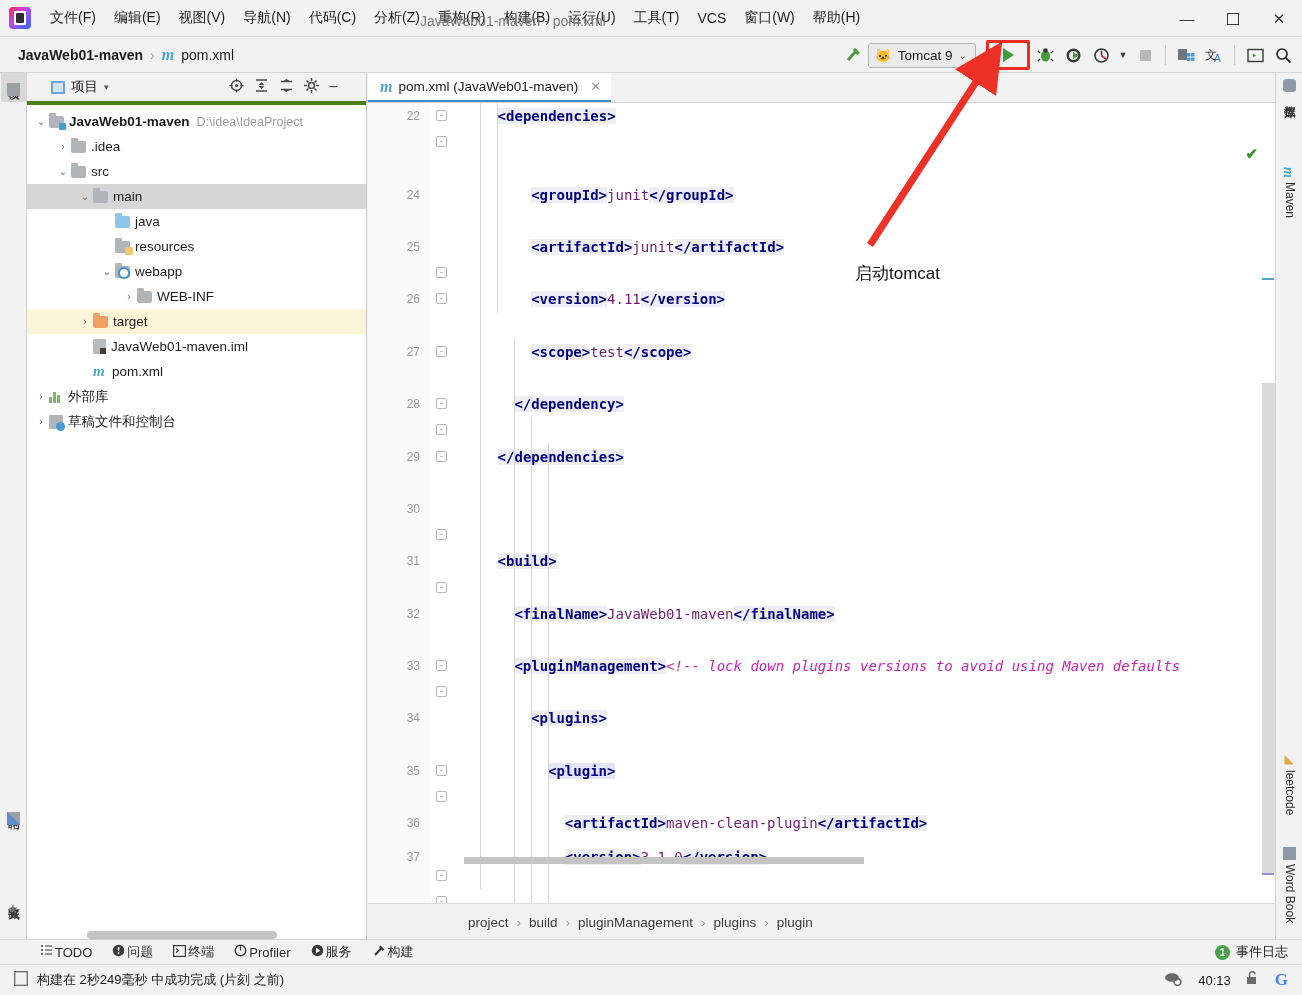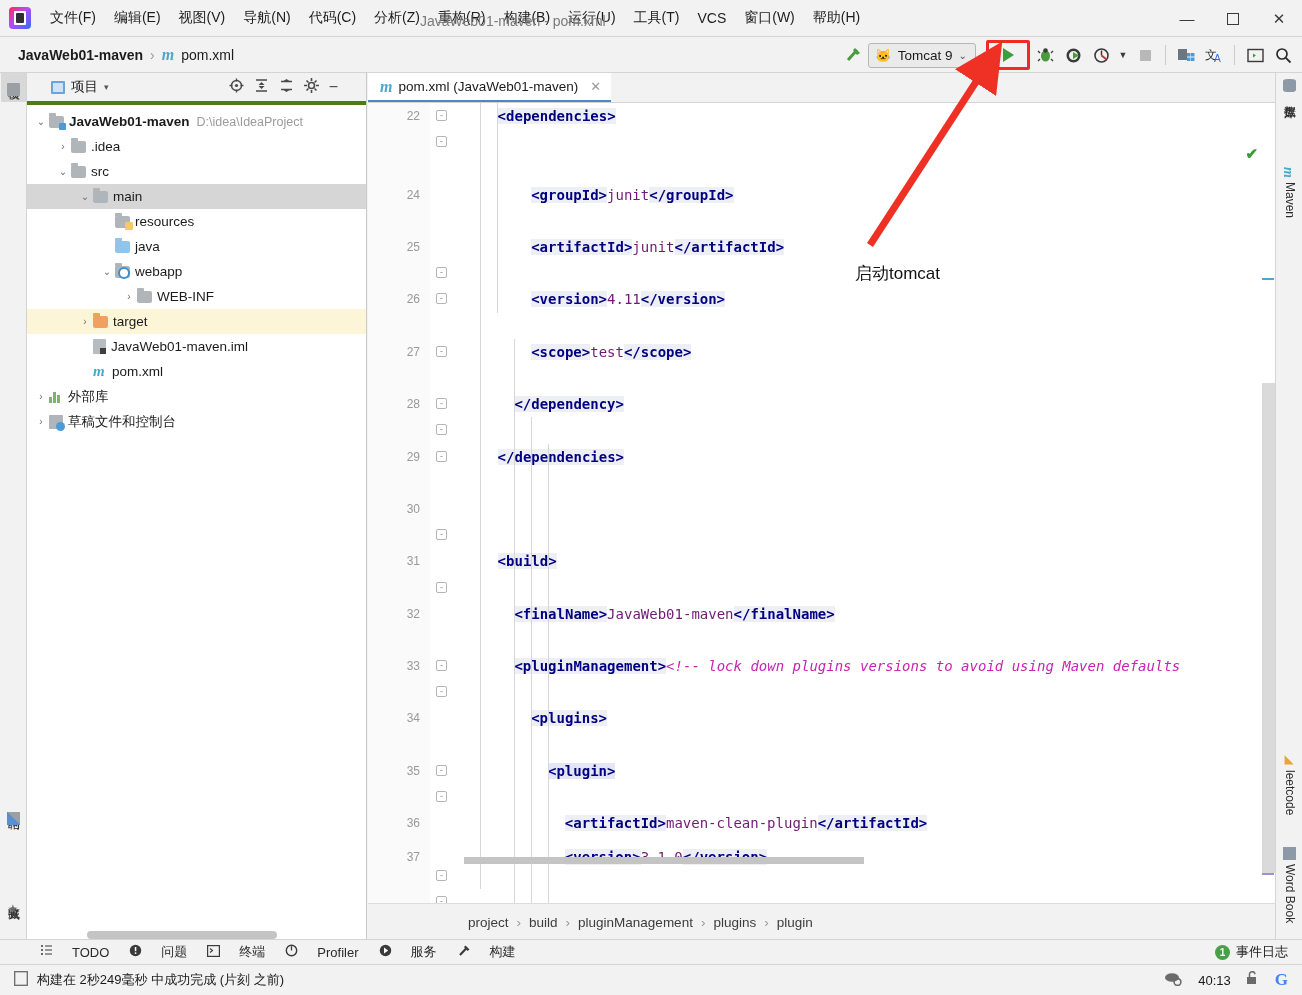--- a/index.html
+++ b/index.html
@@ -123,21 +123,21 @@
   .markerstrip { position:absolute; right:0; top:30px; width:14px; bottom:38px; background:#fff; }
   .mk { position:absolute; right:1px; width:12px; height:2px; background:#9a8fd8; }
   .mk.cyan { background:#4aa8c9; }
   .scrollthumb { position:absolute; right:0px; width:13px; background:#dadada; border-radius:0; }
   .checkmark { position:absolute; right:17px; top:42px; color:#3a9b35; font-size:15px; font-weight:bold; }
   .hscroll { position:absolute; left:96px; bottom:39px; width:400px; height:7px; background:#c4c4c4; }
 
   
   .bottombar { position:absolute; left:0; bottom:31px; width:1302px; height:25px;
      background:#f2f2f2; border-top:1px solid #d4d4d4; display:flex; align-items:center; padding-left:40px; gap:20px; font-size:13px;}
-  .bb { display:flex; align-items:center; gap:19px; color:#2b2b2b; }
+  .bb { display:flex; align-items:center; gap:2px; color:#2b2b2b; }
   .bb-right { margin-left:auto; display:flex; align-items:center; gap:6px; padding-right:14px;}
   .badge { width:15px;height:15px;border-radius:50%;background:#4aa04a;color:#fff;font-size:10px;
     display:flex;align-items:center;justify-content:center;font-weight:bold;}
   .statusbar { position:absolute; left:0; bottom:0; width:1302px; height:31px;
      background:#f2f2f2; border-top:1px solid #d4d4d4; display:flex; align-items:center; padding-left:14px; gap:9px; font-size:13px;}
   .sb-right { margin-left:auto; display:flex; align-items:center; gap:15px; padding-right:14px;}
   .gicon { font-family:"Liberation Serif",serif; font-weight:bold; font-size:17px; color:#4285f4; }
 
   
   .annot-label { position:absolute; left:855px; top:262px; font-size:17px; color:#111; }
@@ -344,27 +344,27 @@
           <span class="folder"></span>
           <span class="fname">src</span>
         </div>
         <div class="row sel" style="padding-left: 50px;">
           <span class="arrow">⌄</span>
           <span class="folder"></span>
           <span class="fname">main</span>
         </div>
         <div class="row" style="padding-left: 72px;">
           <span class="arrow"></span>
+          <span class="folder blue"></span>
+          <span class="fname">java</span>
+        </div>
+        <div class="row" style="padding-left: 72px;">
+          <span class="arrow"></span>
           <span class="folder res"></span>
           <span class="fname">resources</span>
-        </div>
-        <div class="row" style="padding-left: 72px;">
-          <span class="arrow"></span>
-          <span class="folder blue"></span>
-          <span class="fname">java</span>
         </div>
         <div class="row" style="padding-left: 72px;">
           <span class="arrow">⌄</span>
           <span class="folder web"></span>
           <span class="fname">webapp</span>
         </div>
         <div class="row" style="padding-left: 94px;">
           <span class="arrow">›</span>
           <span class="folder"></span>
           <span class="fname">WEB-INF</span>

